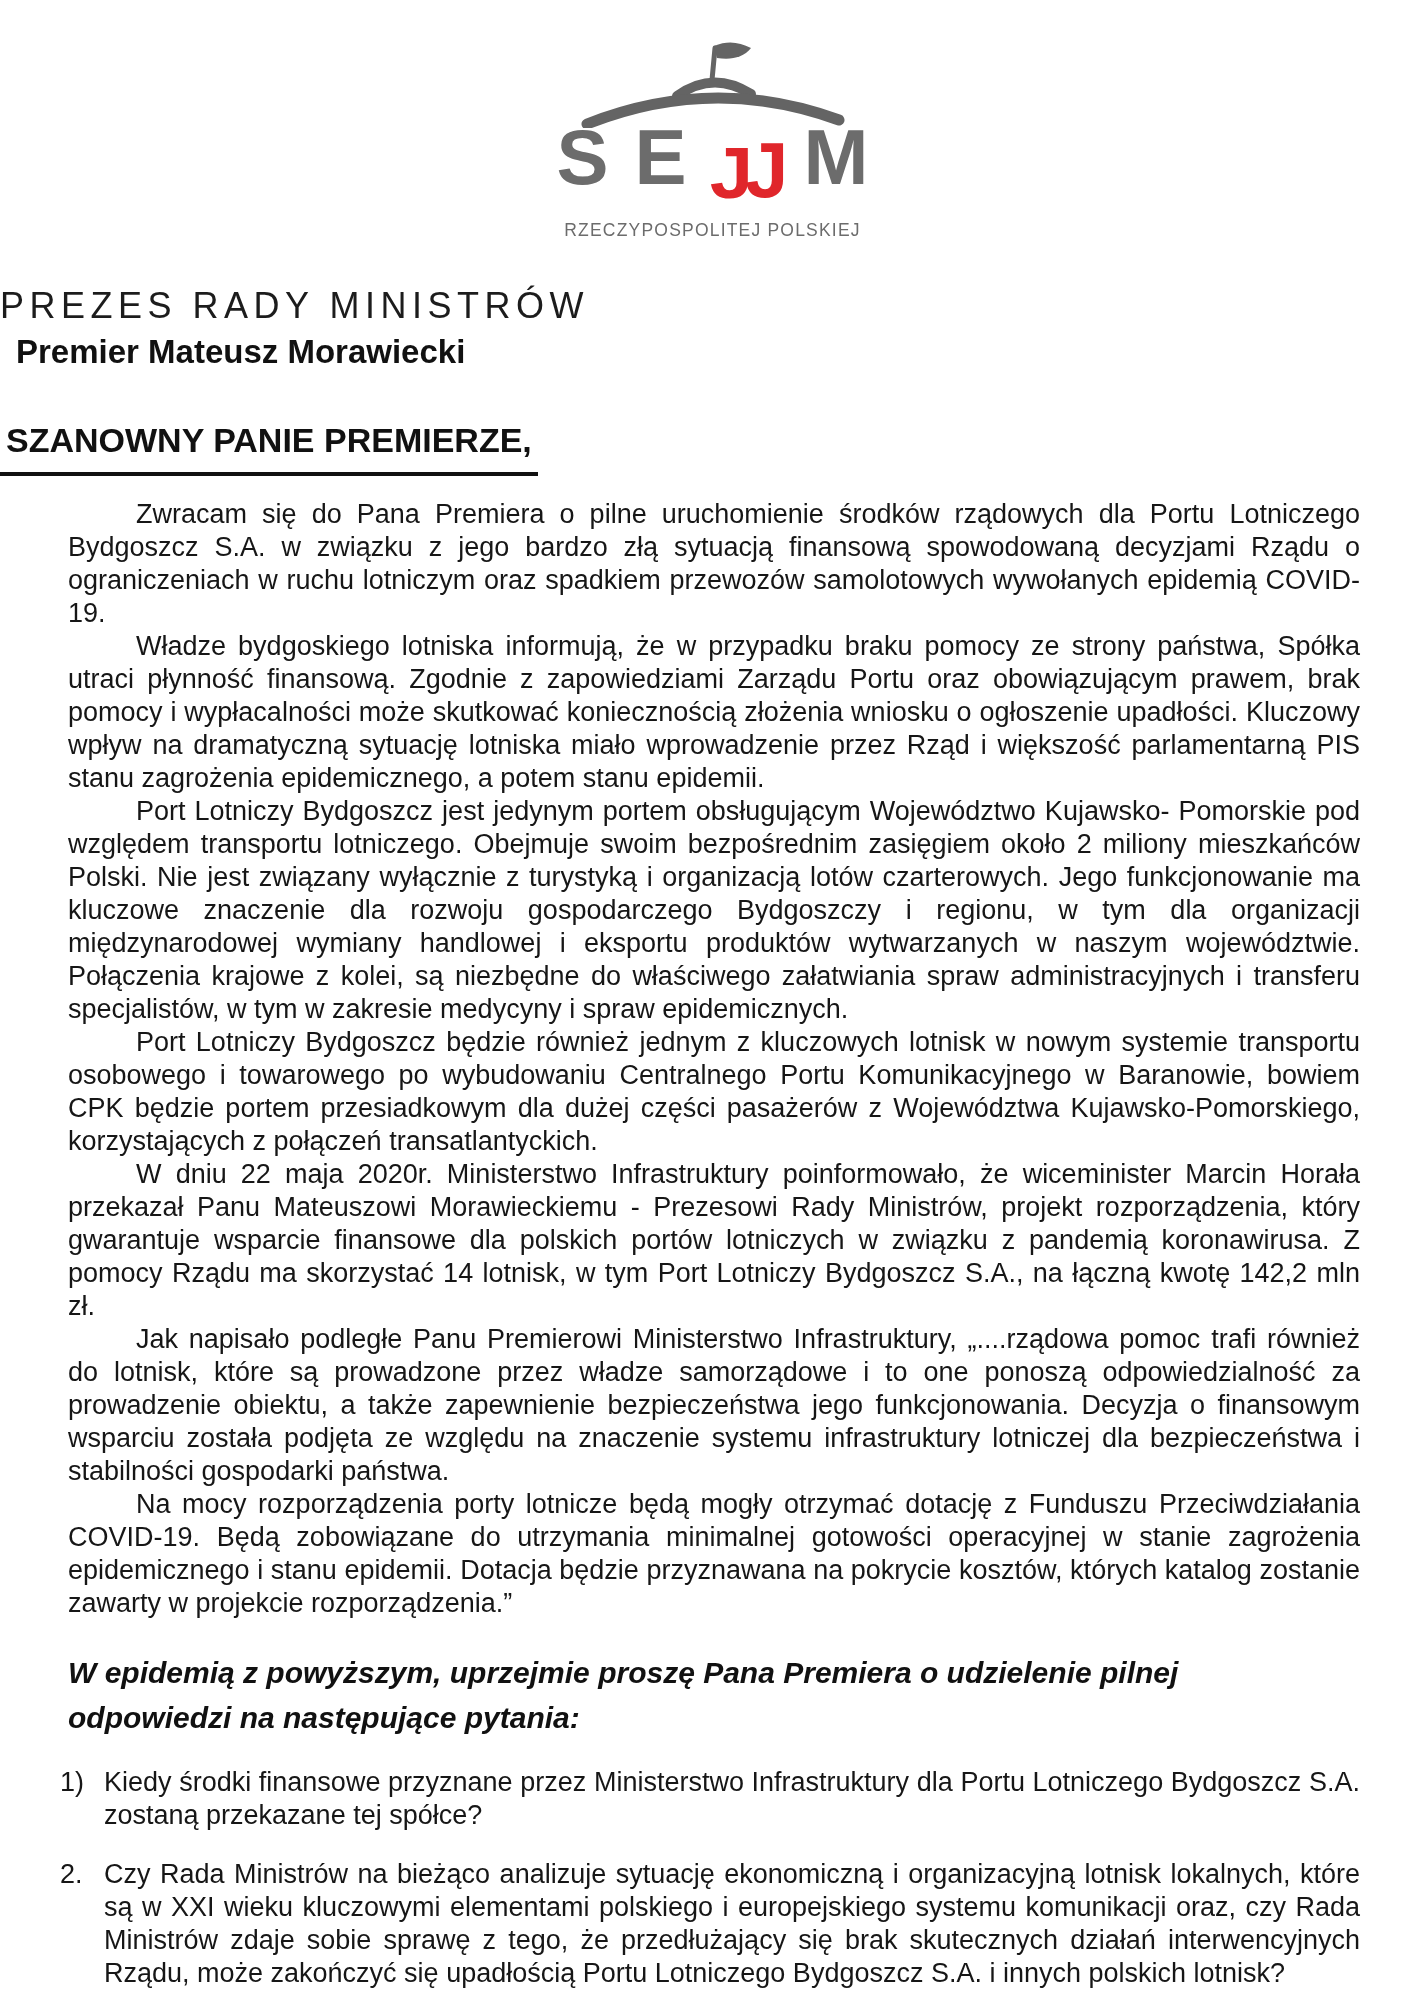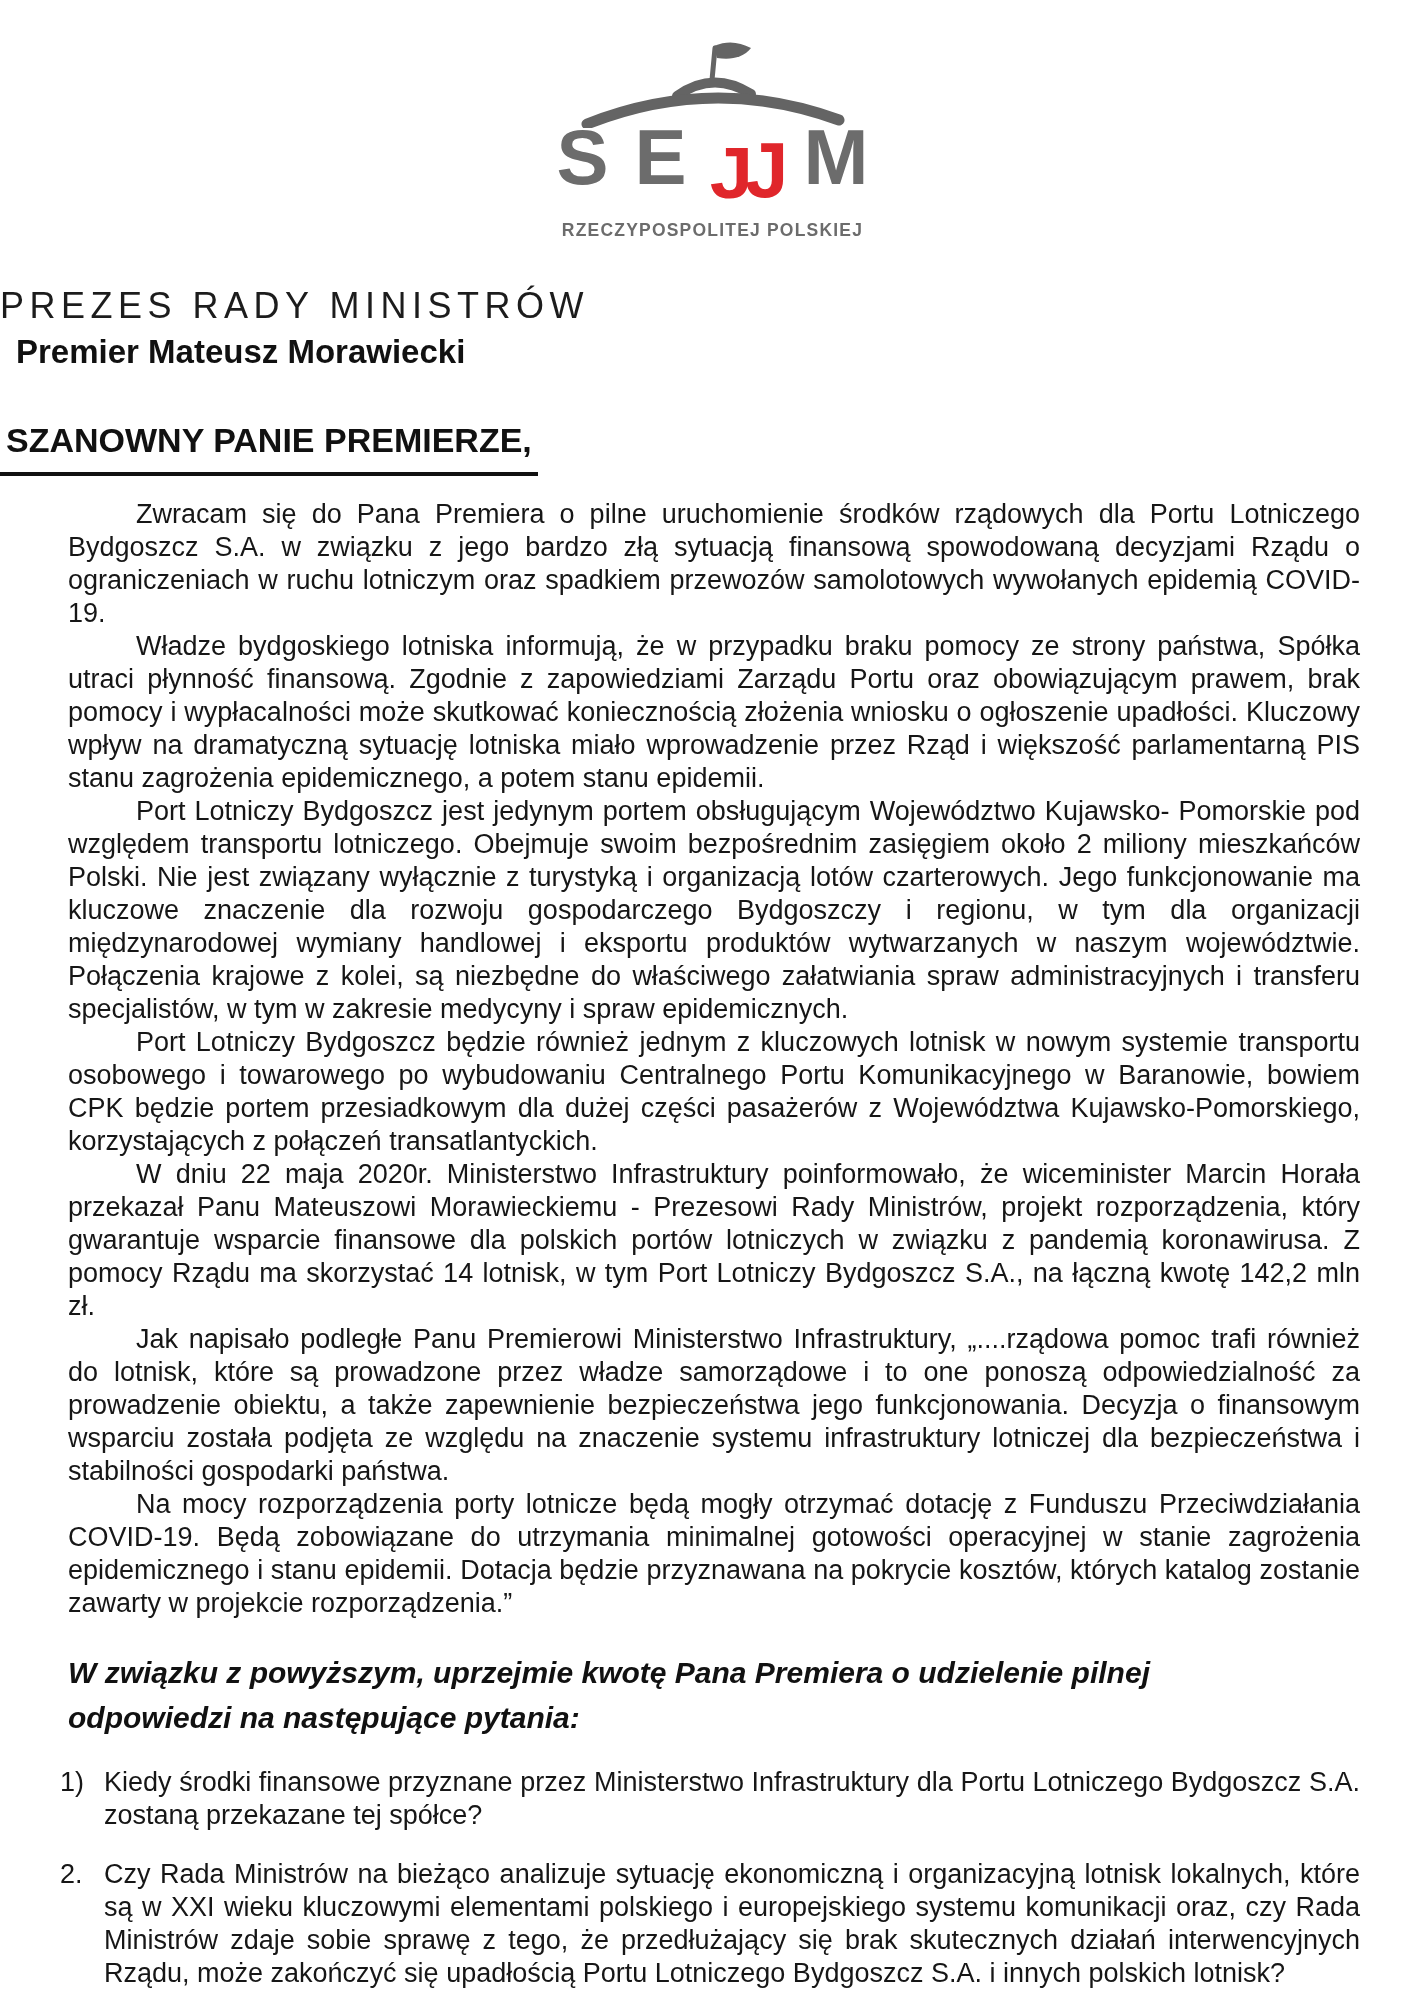--- a/index.html
+++ b/index.html
@@ -20,21 +20,21 @@
     color:#6c6c6c; letter-spacing:0; margin-top:-6px; height:96px;
   }
   .logo-letters .lt{ margin:0 13px; }
   .logo-letters .jj{
     display:inline-block; transform:translateY(13px);
     letter-spacing:-8px; margin:0 10px;
   }
   .logo-letters .jj span{ display:inline-block; }
   .logo-letters .jj .j1{ transform:scaleY(.92) translateY(3px); }
   .logo-subtitle{
-    font-weight:700; font-size:17.5px; letter-spacing:1.2px;
+    font-weight:400; font-size:17.5px; letter-spacing:1.2px;
     color:#6c6c6c; margin-top:2px;
   }
   
   .recipient{ text-align:left; margin-top:44px; }
   .recipient-role{
     font-size:36px; font-weight:400; letter-spacing:5.5px; color:#1c1c1c;
   }
   .recipient-name{ font-size:33px; font-weight:700; margin-top:6px;padding-left:16px; }
   
   .salutation-wrap{ text-align:left; margin-top:50px; }
@@ -111,21 +111,21 @@
     <p>Zwracam się do Pana Premiera o pilne uruchomienie środków rządowych dla Portu Lotniczego Bydgoszcz S.A. w związku z jego bardzo złą sytuacją finansową spowodowaną decyzjami Rządu o ograniczeniach w ruchu lotniczym oraz spadkiem przewozów samolotowych wywołanych epidemią COVID-19.</p>
     <p>Władze bydgoskiego lotniska informują, że w przypadku braku pomocy ze strony państwa, Spółka utraci płynność finansową. Zgodnie z zapowiedziami Zarządu Portu oraz obowiązującym prawem, brak pomocy i wypłacalności może skutkować koniecznością złożenia wniosku o ogłoszenie upadłości. Kluczowy wpływ na dramatyczną sytuację lotniska miało wprowadzenie przez Rząd i większość parlamentarną PIS stanu zagrożenia epidemicznego, a potem stanu epidemii.</p>
     <p>Port Lotniczy Bydgoszcz jest jedynym portem obsługującym Województwo Kujawsko- Pomorskie pod względem transportu lotniczego. Obejmuje swoim bezpośrednim zasięgiem około 2 miliony mieszkańców Polski. Nie jest związany wyłącznie z turystyką i organizacją lotów czarterowych. Jego funkcjonowanie ma kluczowe znaczenie dla rozwoju gospodarczego Bydgoszczy i regionu, w tym dla organizacji międzynarodowej wymiany handlowej i eksportu produktów wytwarzanych w naszym województwie. Połączenia krajowe z kolei, są niezbędne do właściwego załatwiania spraw administracyjnych i transferu specjalistów, w tym w zakresie medycyny i spraw epidemicznych.</p>
     <p>Port Lotniczy Bydgoszcz będzie również jednym z kluczowych lotnisk w nowym systemie transportu osobowego i towarowego po wybudowaniu Centralnego Portu Komunikacyjnego w Baranowie, bowiem CPK będzie portem przesiadkowym dla dużej części pasażerów z Województwa Kujawsko-Pomorskiego, korzystających z połączeń transatlantyckich.</p>
     <p>W dniu 22 maja 2020r. Ministerstwo Infrastruktury poinformowało, że wiceminister Marcin Horała przekazał Panu Mateuszowi Morawieckiemu - Prezesowi Rady Ministrów, projekt rozporządzenia, który gwarantuje wsparcie finansowe dla polskich portów lotniczych w związku z pandemią koronawirusa. Z pomocy Rządu ma skorzystać 14 lotnisk, w tym Port Lotniczy Bydgoszcz S.A., na łączną kwotę 142,2 mln zł.</p>
     <p>Jak napisało podległe Panu Premierowi Ministerstwo Infrastruktury, „....rządowa pomoc trafi również do lotnisk, które są prowadzone przez władze samorządowe i to one ponoszą odpowiedzialność za prowadzenie obiektu, a także zapewnienie bezpieczeństwa jego funkcjonowania. Decyzja o finansowym wsparciu została podjęta ze względu na znaczenie systemu infrastruktury lotniczej dla bezpieczeństwa i stabilności gospodarki państwa.</p>
     <p>Na mocy rozporządzenia porty lotnicze będą mogły otrzymać dotację z Funduszu Przeciwdziałania COVID-19. Będą zobowiązane do utrzymania minimalnej gotowości operacyjnej w stanie zagrożenia epidemicznego i stanu epidemii. Dotacja będzie przyznawana na pokrycie kosztów, których katalog zostanie zawarty w projekcie rozporządzenia.”</p>
   </div>
 
   <div class="request">
-    <div>W związku z powyższym, uprzejmie kwotę Pana Premiera o udzielenie pilnej</div>
+    <div>W epidemią z powyższym, uprzejmie proszę Pana Premiera o udzielenie pilnej</div>
     <div>odpowiedzi na następujące pytania:</div>
   </div>
 
   <div class="questions">
     <div class="q-item">
       <div class="q-marker">1)</div>
       <div class="q-text">Kiedy środki finansowe przyznane przez Ministerstwo Infrastruktury dla Portu Lotniczego Bydgoszcz S.A. zostaną przekazane tej spółce?</div>
     </div>
     <div class="q-item">
       <div class="q-marker">2.</div>

